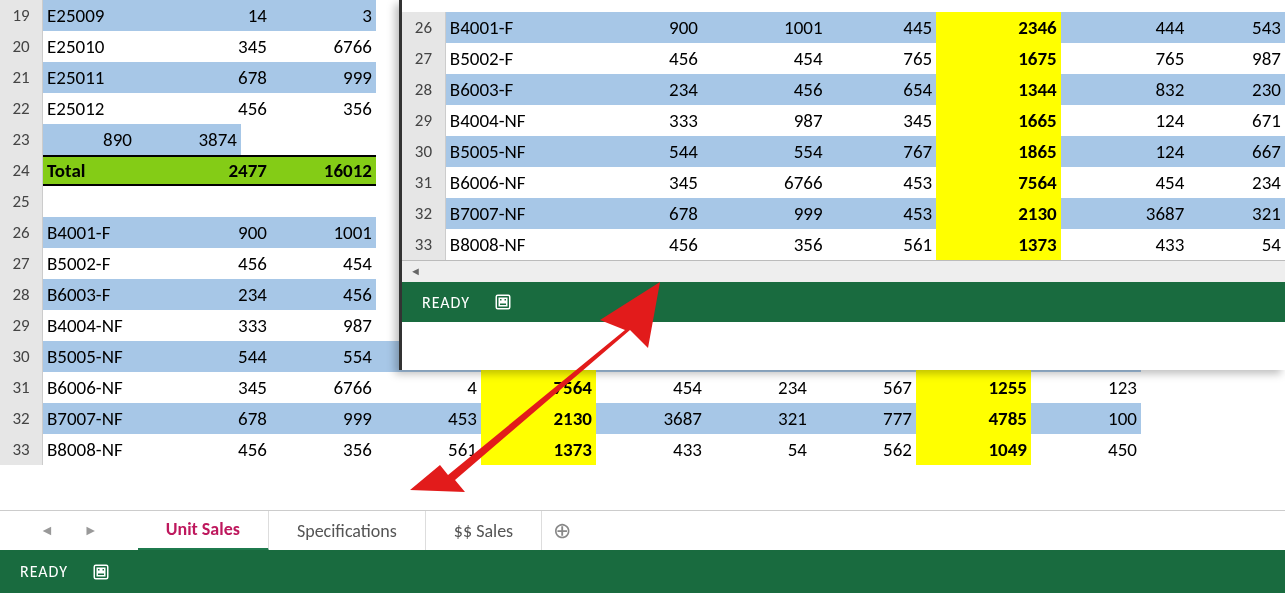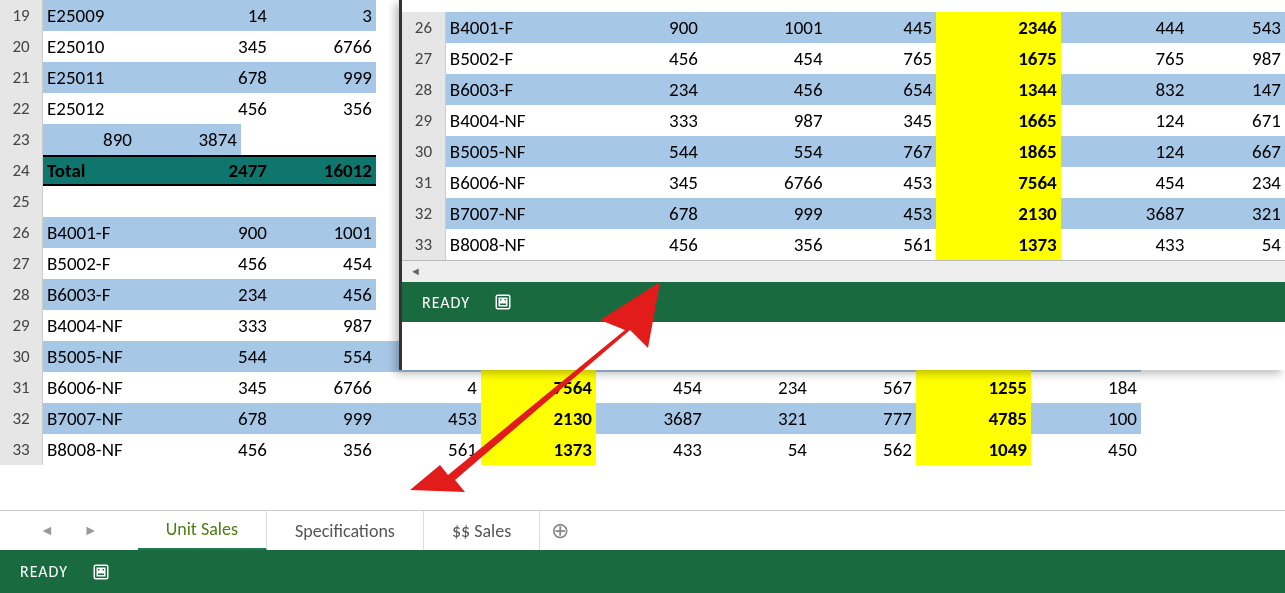--- a/index.html
+++ b/index.html
@@ -2,21 +2,21 @@
 <html><head>
 <meta charset="utf-8">
 <style>
 *{box-sizing:border-box;margin:0;padding:0;font-family:Calibri,Arial,sans-serif}
 body{width:1285px;height:593px;overflow:hidden;position:relative;background:#fff;font-size:18px}
 .excel-row{display:flex;height:31px;align-items:center}
 .row-hdr{width:43px;text-align:left;font-size:17px;color:#444;border-right:1px solid #ccc;background:#e6e6e6;height:100%;display:flex;align-items:center;justify-content:center}
 .cell{height:100%;display:flex;align-items:center;padding:0 4px;font-size:19px;color:#000}
 .stripe{background:#a7c7e7}
 .wht{background:#fff}
-.total-row{background:#0f766e;font-weight:bold;border-top:2px solid #000;border-bottom:2px solid #000}
+.total-row{background:#84cc16;font-weight:bold;border-top:2px solid #000;border-bottom:2px solid #000}
 .section-hdr{background:#fff}
 .section-txt{color:#2020c0;font-style:italic;font-weight:bold;font-size:20px}
 .yellow{background:#ffff00;font-weight:bold}
 .num{justify-content:flex-end}
 
 .main-panel{position:absolute;left:0;top:0;width:1285px}
 .main-c1{width:135px}
 .main-c2{width:93px}
 .main-c3{width:105px}
 .main-c4{width:105px}
@@ -38,21 +38,21 @@
 .ov-c6{width:128px}
 .ov-c7{width:97px}
 .ov-scroll{height:22px;background:#eee;border-top:1px solid #bbb;display:flex;align-items:center;padding-left:8px}
 .ov-scroll .tri{font-size:11px;color:#666}
 .ov-status{height:40px;background:#196b3f;display:flex;align-items:center;padding-left:20px;color:#fff;gap:24px}
 .ov-status .ready{font-size:16px;letter-spacing:1px}
 
 .sheet-bar{position:absolute;left:0;bottom:43px;height:40px;width:100%;background:#fff;border-top:1px solid #ccc;display:flex;align-items:center;padding-left:20px;gap:0}
 .sheet-nav{display:flex;gap:30px;padding:0 40px 0 20px;color:#999;font-size:14px}
 .sheet-tab{height:40px;display:flex;align-items:center;padding:0 28px;font-size:18px;color:#555;border-right:1px solid #ddd;cursor:pointer}
-.sheet-tab.active{color:#4d7c0f;font-weight:normal;background:#fff;border-bottom:3px solid #1f7a4d}
+.sheet-tab.active{color:#be185d;font-weight:bold;background:#fff;border-bottom:3px solid #1f7a4d}
 .add-sheet{width:40px;text-align:center;font-size:22px;color:#888}
 
 .status-bar{position:absolute;left:0;bottom:0;height:43px;width:100%;background:#196b3f;display:flex;align-items:center;padding-left:20px;color:#fff;gap:24px}
 .status-bar .ready{font-size:16px;letter-spacing:1px}
 
 .arrow{position:absolute;left:400px;top:270px;pointer-events:none}
 .calc-icon{width:18px;height:18px}
 </style>
 </head>
 <body>
@@ -142,21 +142,21 @@
     <div class="row-hdr">31</div>
     <div class="cell main-c1 wht">B6006-NF</div>
     <div class="cell main-c2 wht num">345</div>
     <div class="cell main-c3 wht num">6766</div>
     <div class="cell main-c4 wht num">4</div>
     <div class="cell main-c5 yellow num">7564</div>
     <div class="cell main-c6 wht num">454</div>
     <div class="cell main-c7 wht num">234</div>
     <div class="cell main-c8 wht num">567</div>
     <div class="cell main-c9 yellow num">1255</div>
-    <div class="cell main-c10 wht num">184</div>
+    <div class="cell main-c10 wht num">123</div>
   </div>
   <div class="excel-row">
     <div class="row-hdr">32</div>
     <div class="cell main-c1 stripe">B7007-NF</div>
     <div class="cell main-c2 stripe num">678</div>
     <div class="cell main-c3 stripe num">999</div>
     <div class="cell main-c4 stripe num">453</div>
     <div class="cell main-c5 yellow num">2130</div>
     <div class="cell main-c6 stripe num">3687</div>
     <div class="cell main-c7 stripe num">321</div>
@@ -204,21 +204,21 @@
         <div class="cell ov-c7 wht num">987</div>
       </div>
       <div class="ov-row">
         <div class="ov-hdr">28</div>
         <div class="cell ov-c1 stripe">B6003-F</div>
         <div class="cell ov-c2 stripe num">234</div>
         <div class="cell ov-c3 stripe num">456</div>
         <div class="cell ov-c4 stripe num">654</div>
         <div class="cell ov-c5 yellow num">1344</div>
         <div class="cell ov-c6 stripe num">832</div>
-        <div class="cell ov-c7 stripe num">147</div>
+        <div class="cell ov-c7 stripe num">230</div>
       </div>
       <div class="ov-row">
         <div class="ov-hdr">29</div>
         <div class="cell ov-c1 wht">B4004-NF</div>
         <div class="cell ov-c2 wht num">333</div>
         <div class="cell ov-c3 wht num">987</div>
         <div class="cell ov-c4 wht num">345</div>
         <div class="cell ov-c5 yellow num">1665</div>
         <div class="cell ov-c6 wht num">124</div>
         <div class="cell ov-c7 wht num">671</div>

